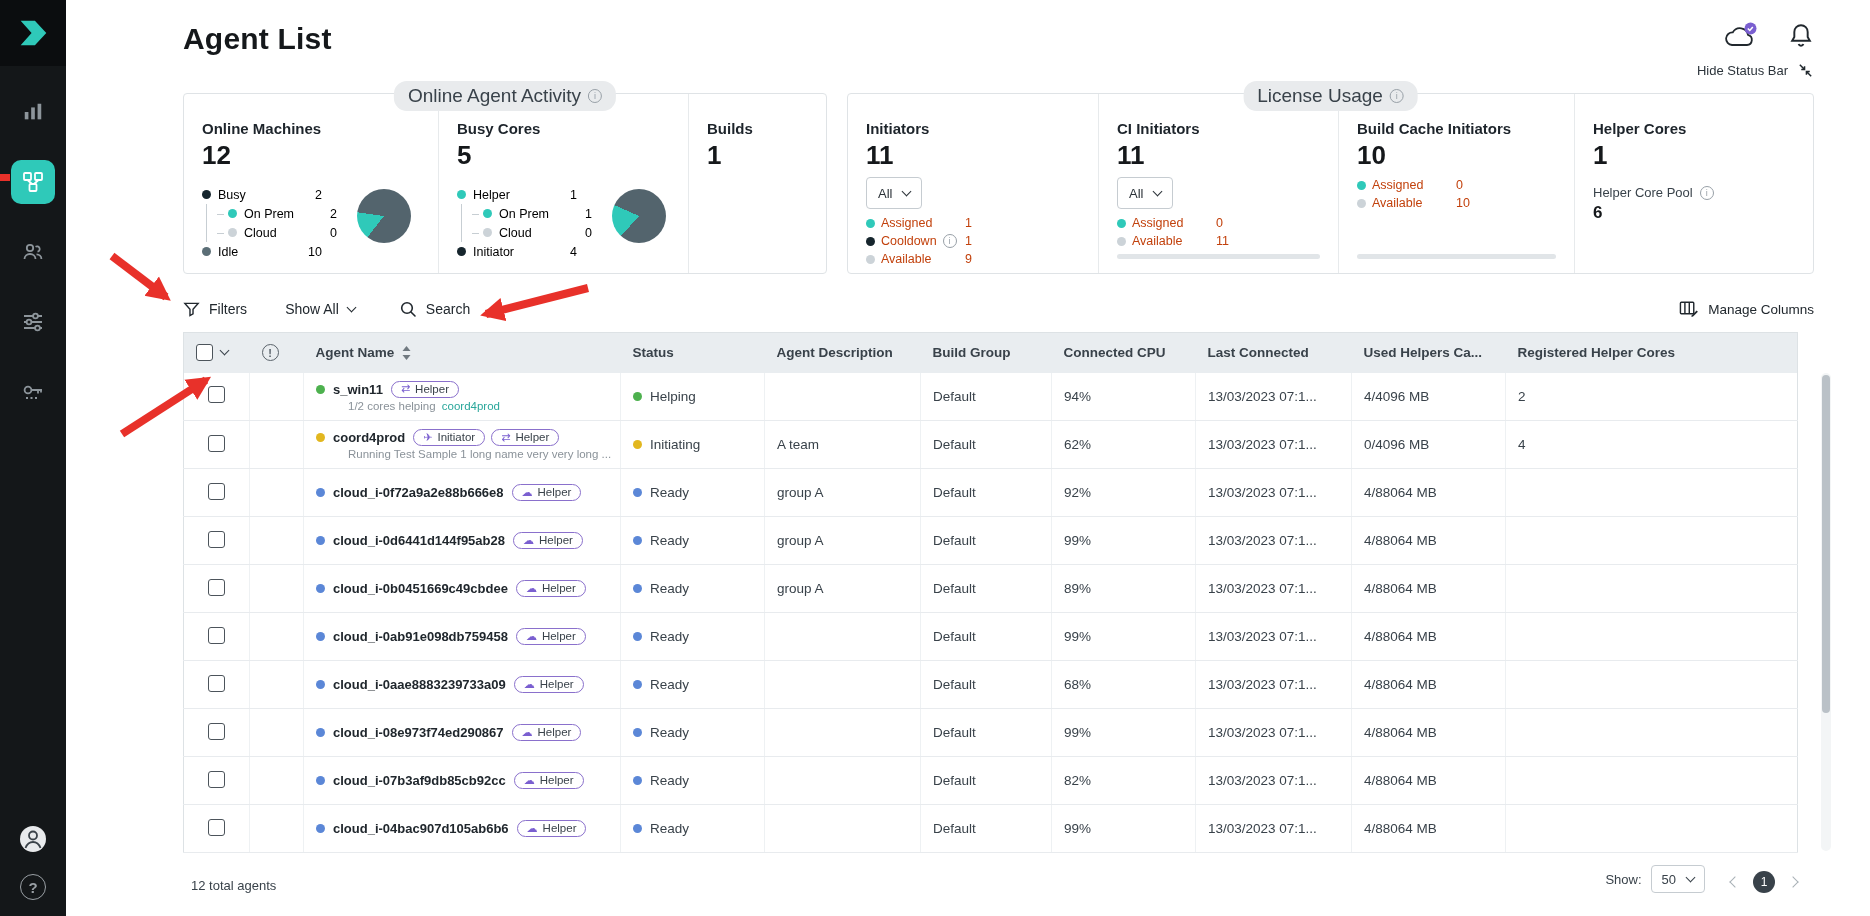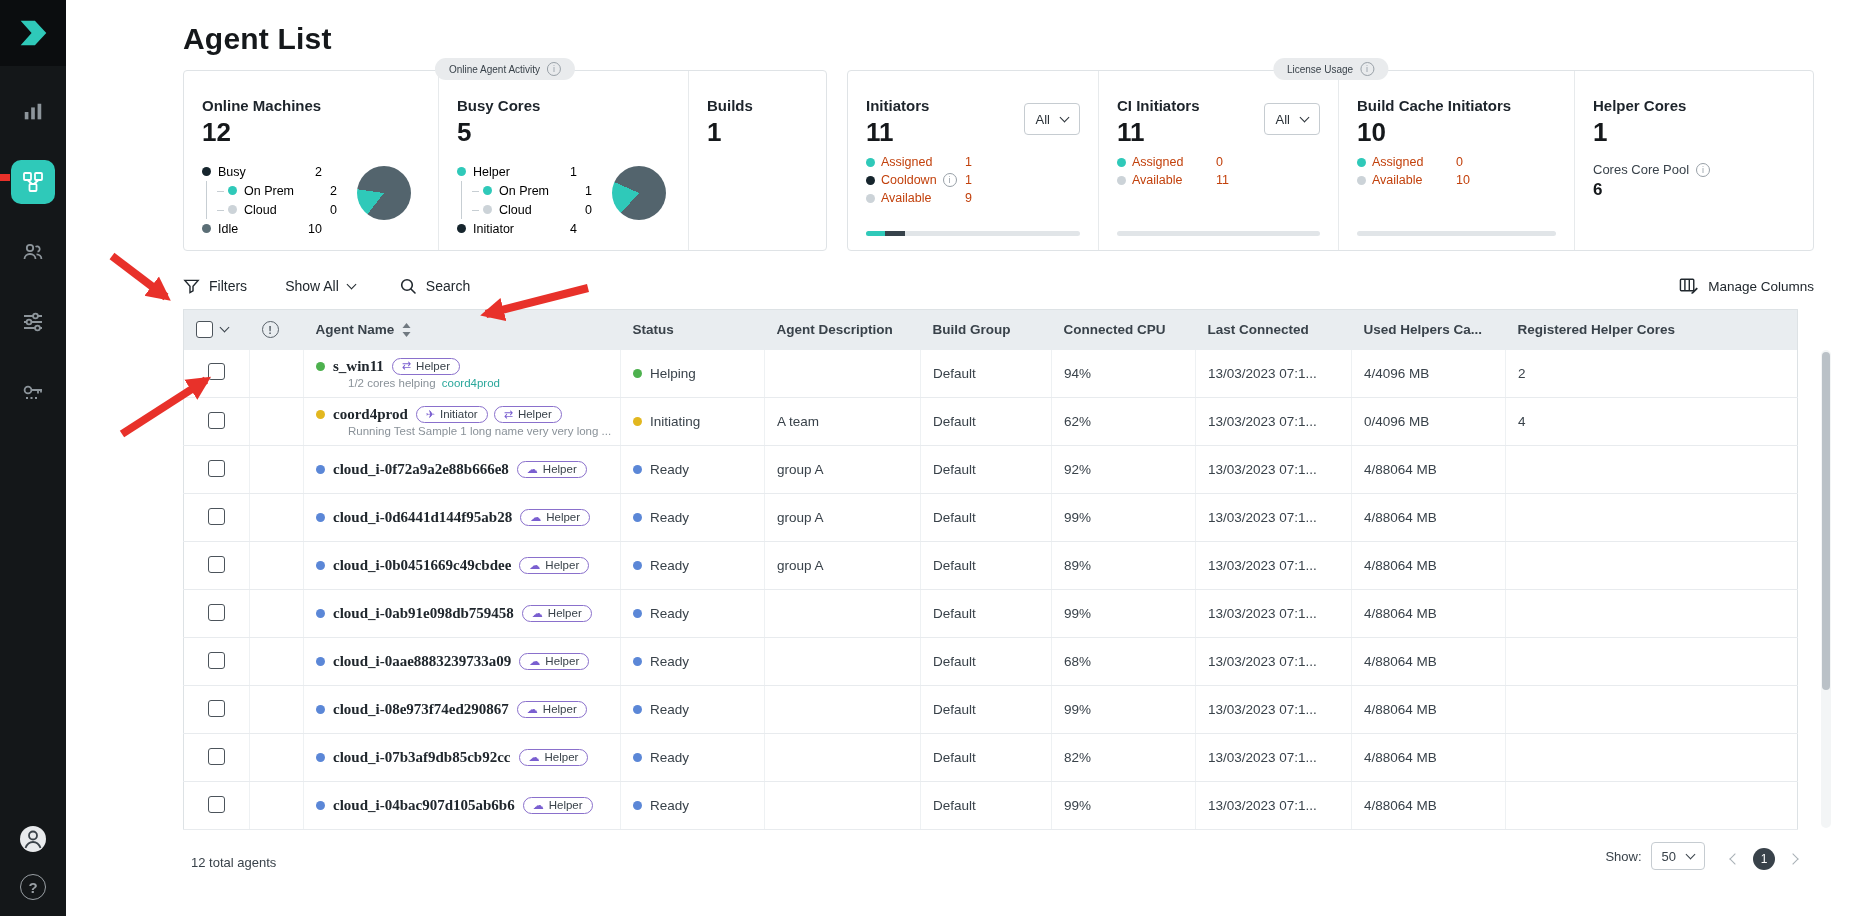--- a/index.html
+++ b/index.html
@@ -24,42 +24,42 @@
   .top-right { display:flex; flex-direction:column; align-items:flex-end; gap:12px; }
   .ticons { display:flex; gap:30px; align-items:center; padding-top:6px; }
   .ticons svg { cursor:pointer; }
   .hidebar { display:flex; gap:9px; align-items:center; font-size:13px; color:#2c343b; cursor:pointer; }
 
   
   .panels { display:flex; gap:20px; margin-top:14px; }
   .card { border:1px solid #dfe3e6; border-radius:4px; background:#fff; position:relative; height:181px; display:flex; }
   .card-online { width:644px; }
   .card-license { flex:1; }
-  .pill { position:absolute; top:-13px; left:50%; transform:translateX(-50%); background:#e9ebed; border-radius:13px; padding:4px 14px; font-size:10px; color:#39424a; display:flex; gap:7px; align-items:center; white-space:nowrap; z-index:2; }
+  .pill { position:absolute; top:-13px; left:50%; transform:translateX(-50%); background:#e9ebed; border-radius:13px; padding:4px 14px; font-size:19px; color:#39424a; display:flex; gap:7px; align-items:center; white-space:nowrap; z-index:2; }
   .info-ic { width:14px; height:14px; border:1.2px solid #98a0a7; border-radius:50%; display:inline-flex; align-items:center; justify-content:center; font-size:9px; color:#98a0a7; flex-shrink:0; cursor:pointer; }
   .info-ic::after { content:"i"; }
   .sect { padding:26px 18px 14px; border-right:1px solid #e7eaec; display:flex; flex-direction:column; }
   .sect:last-child { border-right:none; }
   .slabel { font-size:15px; font-weight:700; color:#1d242b; white-space:nowrap; }
   .sval { font-size:26px; font-weight:700; color:#15181b; margin-top:3px; }
   .s-machines { width:255px; } .s-cores { width:250px; } .s-builds { flex:1; }
   .srow { display:flex; align-items:center; }
   .legend { margin-top:14px; font-size:12.5px; color:#000000; }
   .li { display:flex; align-items:center; gap:7px; height:19px; width:120px; }
   .lv { margin-left:auto; }
   .ld { width:9px; height:9px; border-radius:50%; flex-shrink:0; }
   .ld-ink { background:#16252d; } .ld-teal { background:#2fc9b9; } .ld-light { background:#ccd3d8; } .ld-slate { background:#5b6e76; }
   .tree { margin-left:4px; padding-left:21px; border-left:1px solid #c7ced3; }
   .tree .li { position:relative; width:109px; }
   .tree .li::before { content:""; position:absolute; left:-11px; top:50%; width:7px; height:1px; background:#c7ced3; }
   .pie { width:54px; height:54px; border-radius:50%; margin-left:20px; flex-shrink:0; }
   .pie-machines { background:conic-gradient(from 218deg, #2fc9b9 0 60deg, #53646d 60deg 360deg); }
   .pie-cores { background:conic-gradient(from 222deg, #2fc9b9 0 72deg, #53646d 72deg 360deg); }
   .s-init { width:251px; } .s-ci { width:240px; } .s-bc { width:236px; } .s-hc { flex:1; }
-  .lhead { display:flex; justify-content:space-between; align-items:flex-start; }
+  .lhead { display:flex; justify-content:space-between; align-items:flex-start;flex-direction:column; }
   .select { border:1px solid #c6ccd1; border-radius:4px; height:32px; padding:0 11px; display:inline-flex; align-items:center; gap:11px; font-size:13px; color:#2b3238; cursor:pointer; background:#fff; margin-top:6px; }
   .chev { width:7px; height:7px; border-right:1.6px solid currentColor; border-bottom:1.6px solid currentColor; transform:rotate(45deg); display:inline-block; margin-top:-4px; }
   .llegend { margin-top:5px; font-size:12.5px; color:#c2410c; }
   .lli { display:flex; align-items:center; gap:7px; height:18px; }
   .lli .lab { display:inline-flex; gap:6px; align-items:center; width:92px; }
   .pbar { margin-top:auto; height:5px; border-radius:3px; background:#e1e5e8; overflow:hidden; display:flex; }
   .seg { height:100%; } .seg-teal { background:#2fc9b9; } .seg-dark { background:#37434b; }
   .pool-label { display:flex; gap:7px; align-items:center; font-size:13px; color:#39424a; margin-top:14px; }
   .pool-val { font-size:17px; font-weight:700; color:#15181b; margin-top:3px; }
 
@@ -75,21 +75,21 @@
   thead th { background:#e9edf0; height:40px; font-size:13.5px; font-weight:700; color:#39424a; text-align:left; padding:0 12px; white-space:nowrap; overflow:hidden; text-overflow:ellipsis; }
   tbody td { height:48px; border-bottom:1px solid #e8ebee; border-right:1px solid #eef1f3; font-size:13.5px; color:#39424a; padding:0 12px; white-space:nowrap; overflow:hidden; }
   tbody td:last-child { border-right:none; }
   .ckth { display:flex; align-items:center; gap:8px; }
   .checkbox { width:17px; height:17px; border:1.7px solid #4c545b; border-radius:3px; display:inline-block; background:#fff; cursor:pointer; flex-shrink:0; }
   .alert-ic { width:17px; height:17px; border:1.6px solid #59626a; border-radius:50%; display:inline-flex; align-items:center; justify-content:center; font-size:11px; font-weight:700; color:#59626a; cursor:pointer; }
   .alert-ic::after { content:"!"; }
   .thname { display:flex; align-items:center; gap:7px; }
   .ckcell { text-align:center; }
   .nline { display:flex; align-items:center; gap:8px; }
-  .aname { font-weight:700; font-size:15px; color:#20272d;font-family:Liberation Serif, serif; }
+  .aname { font-weight:700; font-size:13px; color:#20272d; }
   .badges { display:inline-flex; gap:6px; }
   .badge { display:inline-flex; align-items:center; gap:5px; border:1px solid #8a70cc; border-radius:11px; padding:1px 9px 2px; font-size:11.5px; color:#39424a; background:#fff; }
   .bicon { color:#7a5fd0; font-size:11px; line-height:1; }
   .sub { font-size:11.5px; color:#8a9299; margin-left:32px; margin-top:2px; }
   .sublink { color:#2aa79b; margin-left:3px; }
   .dot { width:9px; height:9px; border-radius:50%; display:inline-block; flex-shrink:0; }
   .dot-green { background:#4db14e; } .dot-yellow { background:#e2b71f; } .dot-blue { background:#5b87d7; }
   .scell { display:flex; align-items:center; gap:8px; }
   .vscroll { position:absolute; top:41px; right:-17px; width:10px; height:478px; background:#f3f5f6; border-radius:5px; cursor:pointer; }
   .vthumb { position:absolute; top:2px; left:1px; width:8px; height:338px; background:#bac1c7; border-radius:4px; cursor:grab; }
@@ -166,20 +166,40 @@
         </svg>
       </div>
       <div class="help-ic"></div>
     </div>
   </aside>
 
   <main class="main">
 
     <div class="topbar">
       <h1>Agent List</h1>
+      <div class="top-right">
+        <div class="ticons">
+          <svg width="36" height="28" viewBox="0 0 36 28">
+            <path d="M10 23 h15 a5.2 5.2 0 0 0 1-10.2 A8.2 8.2 0 0 0 10.8 10.4 A5.8 5.8 0 0 0 10 23 Z" fill="none" stroke="#21282e" stroke-width="1.8"></path>
+            <circle cx="28.5" cy="6.5" r="6" fill="#7a5fd0"></circle>
+            <path d="M25.8 6.5 l2 2 l3-3.6" fill="none" stroke="#ffffff" stroke-width="1.5"></path>
+          </svg>
+          <svg width="26" height="28" viewBox="0 0 24 26">
+            <path d="M12 3 a6.2 6.2 0 0 1 6.2 6.2 V14 l2 3.4 H3.8 L5.8 14 V9.2 A6.2 6.2 0 0 1 12 3 Z" fill="none" stroke="#21282e" stroke-width="1.8"></path>
+            <path d="M9.8 20.5 a2.3 2.3 0 0 0 4.4 0" fill="none" stroke="#21282e" stroke-width="1.8"></path>
+          </svg>
+        </div>
+        <div class="hidebar">
+          <span>Hide Status Bar</span>
+          <svg width="17" height="17" viewBox="0 0 18 18" fill="none" stroke="#21282e" stroke-width="1.6">
+            <path d="M3 3 L8 8 M8 4.5 L8 8 L4.5 8"></path>
+            <path d="M15 15 L10 10 M10 13.5 L10 10 L13.5 10"></path>
+          </svg>
+        </div>
+      </div>
     </div>
 
     <div class="panels">
 
       <section class="card card-online">
         <div class="pill">
           <span>Online Agent Activity</span>
           <span class="info-ic"></span>
         </div>
         <div class="sect s-machines">
@@ -352,21 +372,21 @@
           <div class="pbar">
               <span class="seg seg-teal" style="width: 0%;"></span>
               <span class="seg seg-dark" style="width: 0%;"></span>
             </div>
         </div>
 
         <div class="sect s-hc">
           <div class="slabel">Helper Cores</div>
           <div class="sval">1</div>
           <div class="pool-label">
-            <span>Cores Core Pool</span>
+            <span>Helper Core Pool</span>
             <span class="info-ic"></span>
           </div>
           <div class="pool-val">6</div>
         </div>
       </section>
     </div>
 
     <div class="toolbar">
       <div class="titem">
         <svg width="17" height="17" viewBox="0 0 18 18" fill="none" stroke="#21282e" stroke-width="1.5">

